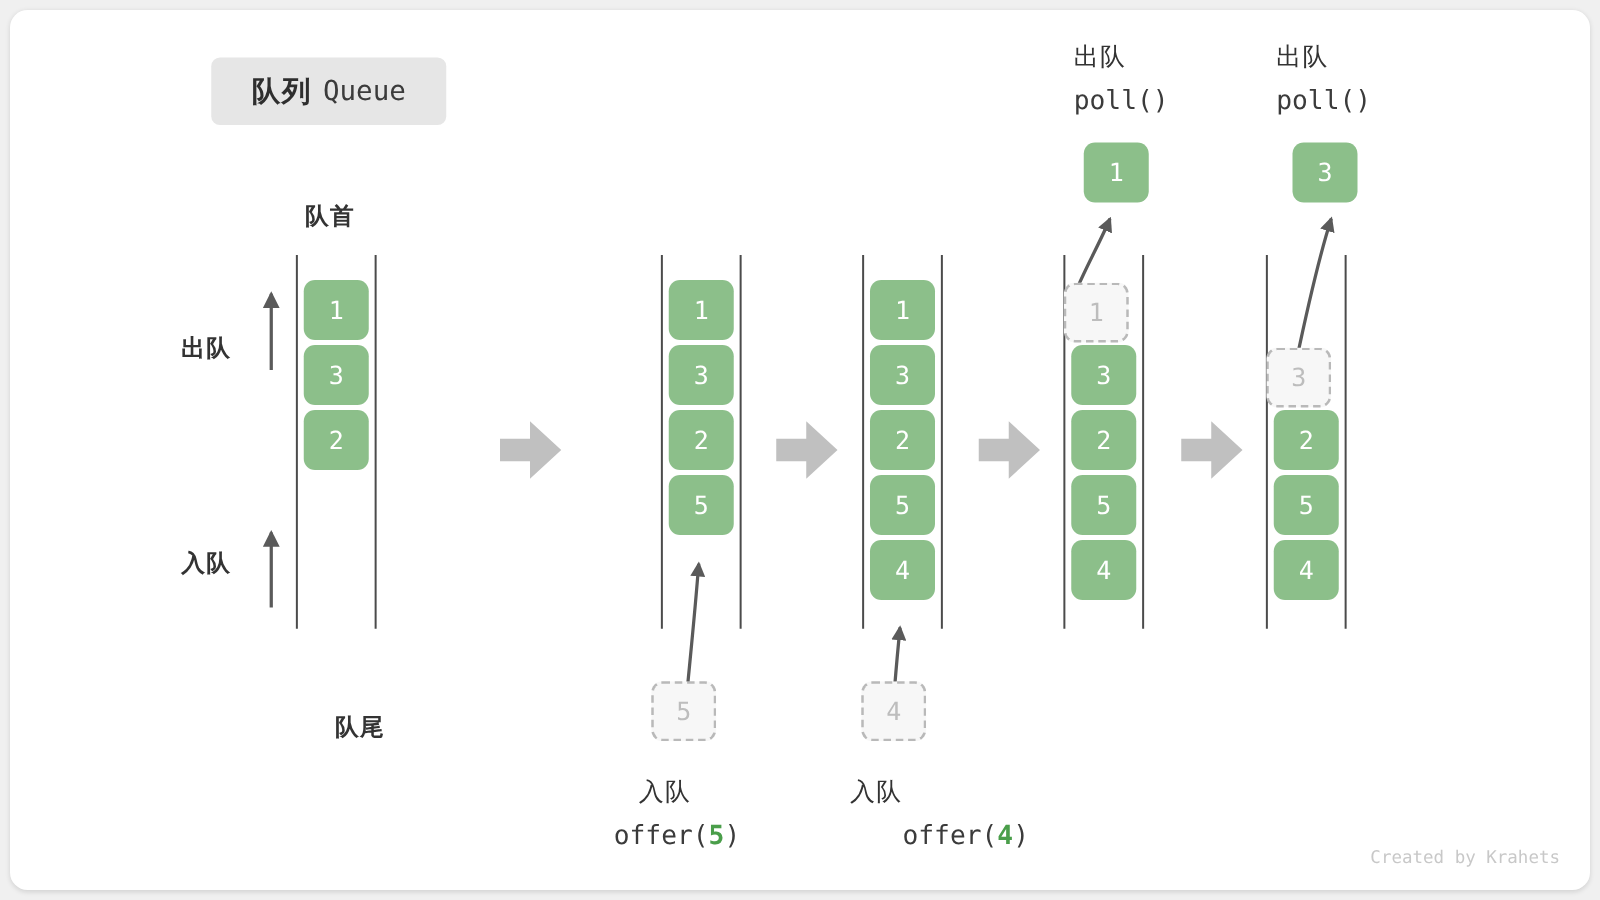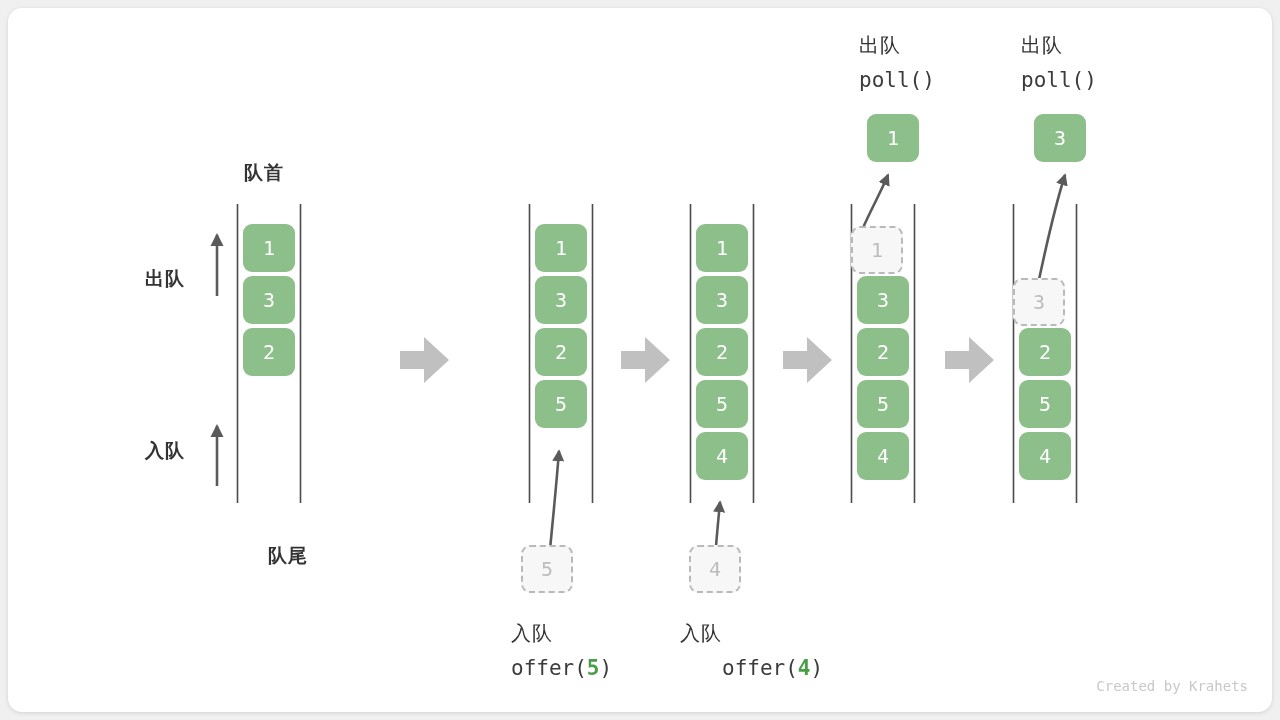--- a/index.html
+++ b/index.html
@@ -123,37 +123,41 @@
 
       <g>
         <path d="M851 229 C 859 209, 872 186, 880 167" fill="none" stroke="#5a5a5a" stroke-width="2.6" marker-end="url(#ah2)"></path>
       </g>
 
       <g>
         <path d="M1029 281 C 1037 243, 1048 195, 1057 167" fill="none" stroke="#5a5a5a" stroke-width="2.6" marker-end="url(#ah2)"></path>
       </g>
     </svg>
 
+    <div class="abs" id="title-chip">
+      <span class="cn">队列</span>
+      <span class="en">Queue</span>
+    </div>
 
     <div class="abs lbl-cn" style="left:236px;top:152px;font-family:Liberation Mono, monospace;">队首</div>
-    <div class="abs lbl-cn" style="left:236px;top:535px;padding-left:24px;">队尾</div>
+    <div class="abs lbl-cn" style="left:236px;top:561px;padding-left:24px;">队尾</div>
     <div class="abs lbl-cn" style="left:137px;top:258px;">出队</div>
     <div class="abs lbl-cn" style="left:137px;top:430px;">入队</div>
 
     <div class="abs box" style="left:235px;top:216px;">1</div>
     <div class="abs box" style="left:235px;top:268px;">3</div>
     <div class="abs box" style="left:235px;top:320px;">2</div>
 
     <div class="abs box" style="left:527px;top:216px;">1</div>
     <div class="abs box" style="left:527px;top:268px;">3</div>
     <div class="abs box" style="left:527px;top:320px;">2</div>
     <div class="abs box" style="left:527px;top:372px;">5</div>
     <div class="abs box ghost" style="left:513px;top:537px;">5</div>
     <div class="abs lbl-cn-reg" style="left:503px;top:612px;">入队</div>
-    <div class="abs lbl-mono" style="left:503px;top:648px;"><span>offer(</span><span class="grn">5</span><span>)</span></div>
+    <div class="abs lbl-mono" style="left:483px;top:648px;"><span>offer(</span><span class="grn">5</span><span>)</span></div>
 
     <div class="abs box" style="left:688px;top:216px;">1</div>
     <div class="abs box" style="left:688px;top:268px;">3</div>
     <div class="abs box" style="left:688px;top:320px;">2</div>
     <div class="abs box" style="left:688px;top:372px;">5</div>
     <div class="abs box" style="left:688px;top:424px;">4</div>
     <div class="abs box ghost" style="left:681px;top:537px;">4</div>
     <div class="abs lbl-cn-reg" style="left:672px;top:612px;">入队</div>
     <div class="abs lbl-mono" style="left:672px;top:648px;margin-left:42px;"><span>offer(</span><span class="grn">4</span><span>)</span></div>
 

